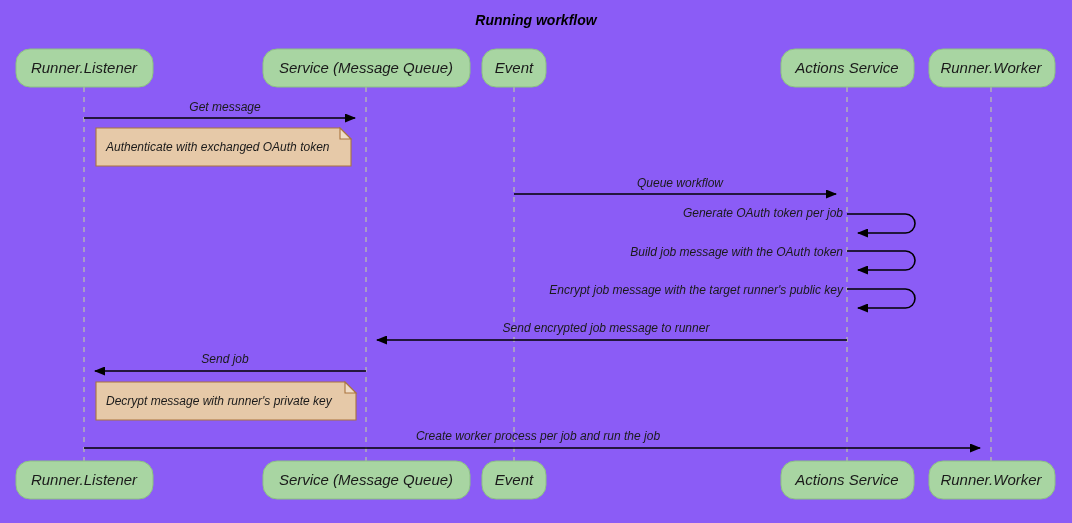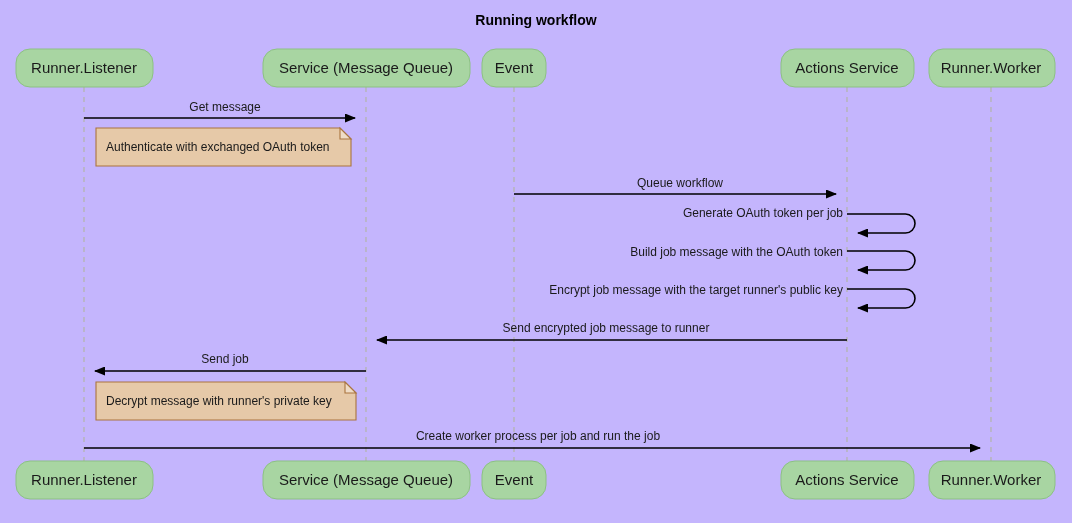--- a/index.html
+++ b/index.html
@@ -7,22 +7,23 @@
     padding: 0;
     background: #ffffff;
   }
   body {
     font-family: "Liberation Sans", sans-serif;
   }
   #diagram-root {
     position: relative;
     width: 1072px;
     height: 523px;
-    background: #c4b5fd;
+    background: #8b5cf6;
     overflow: hidden;
+    font-style: italic;
   }
   #diagram-svg {
     position: absolute;
     top: 0;
     left: 0;
     width: 1072px;
     height: 523px;
     display: block;
   }
   .title-text {

